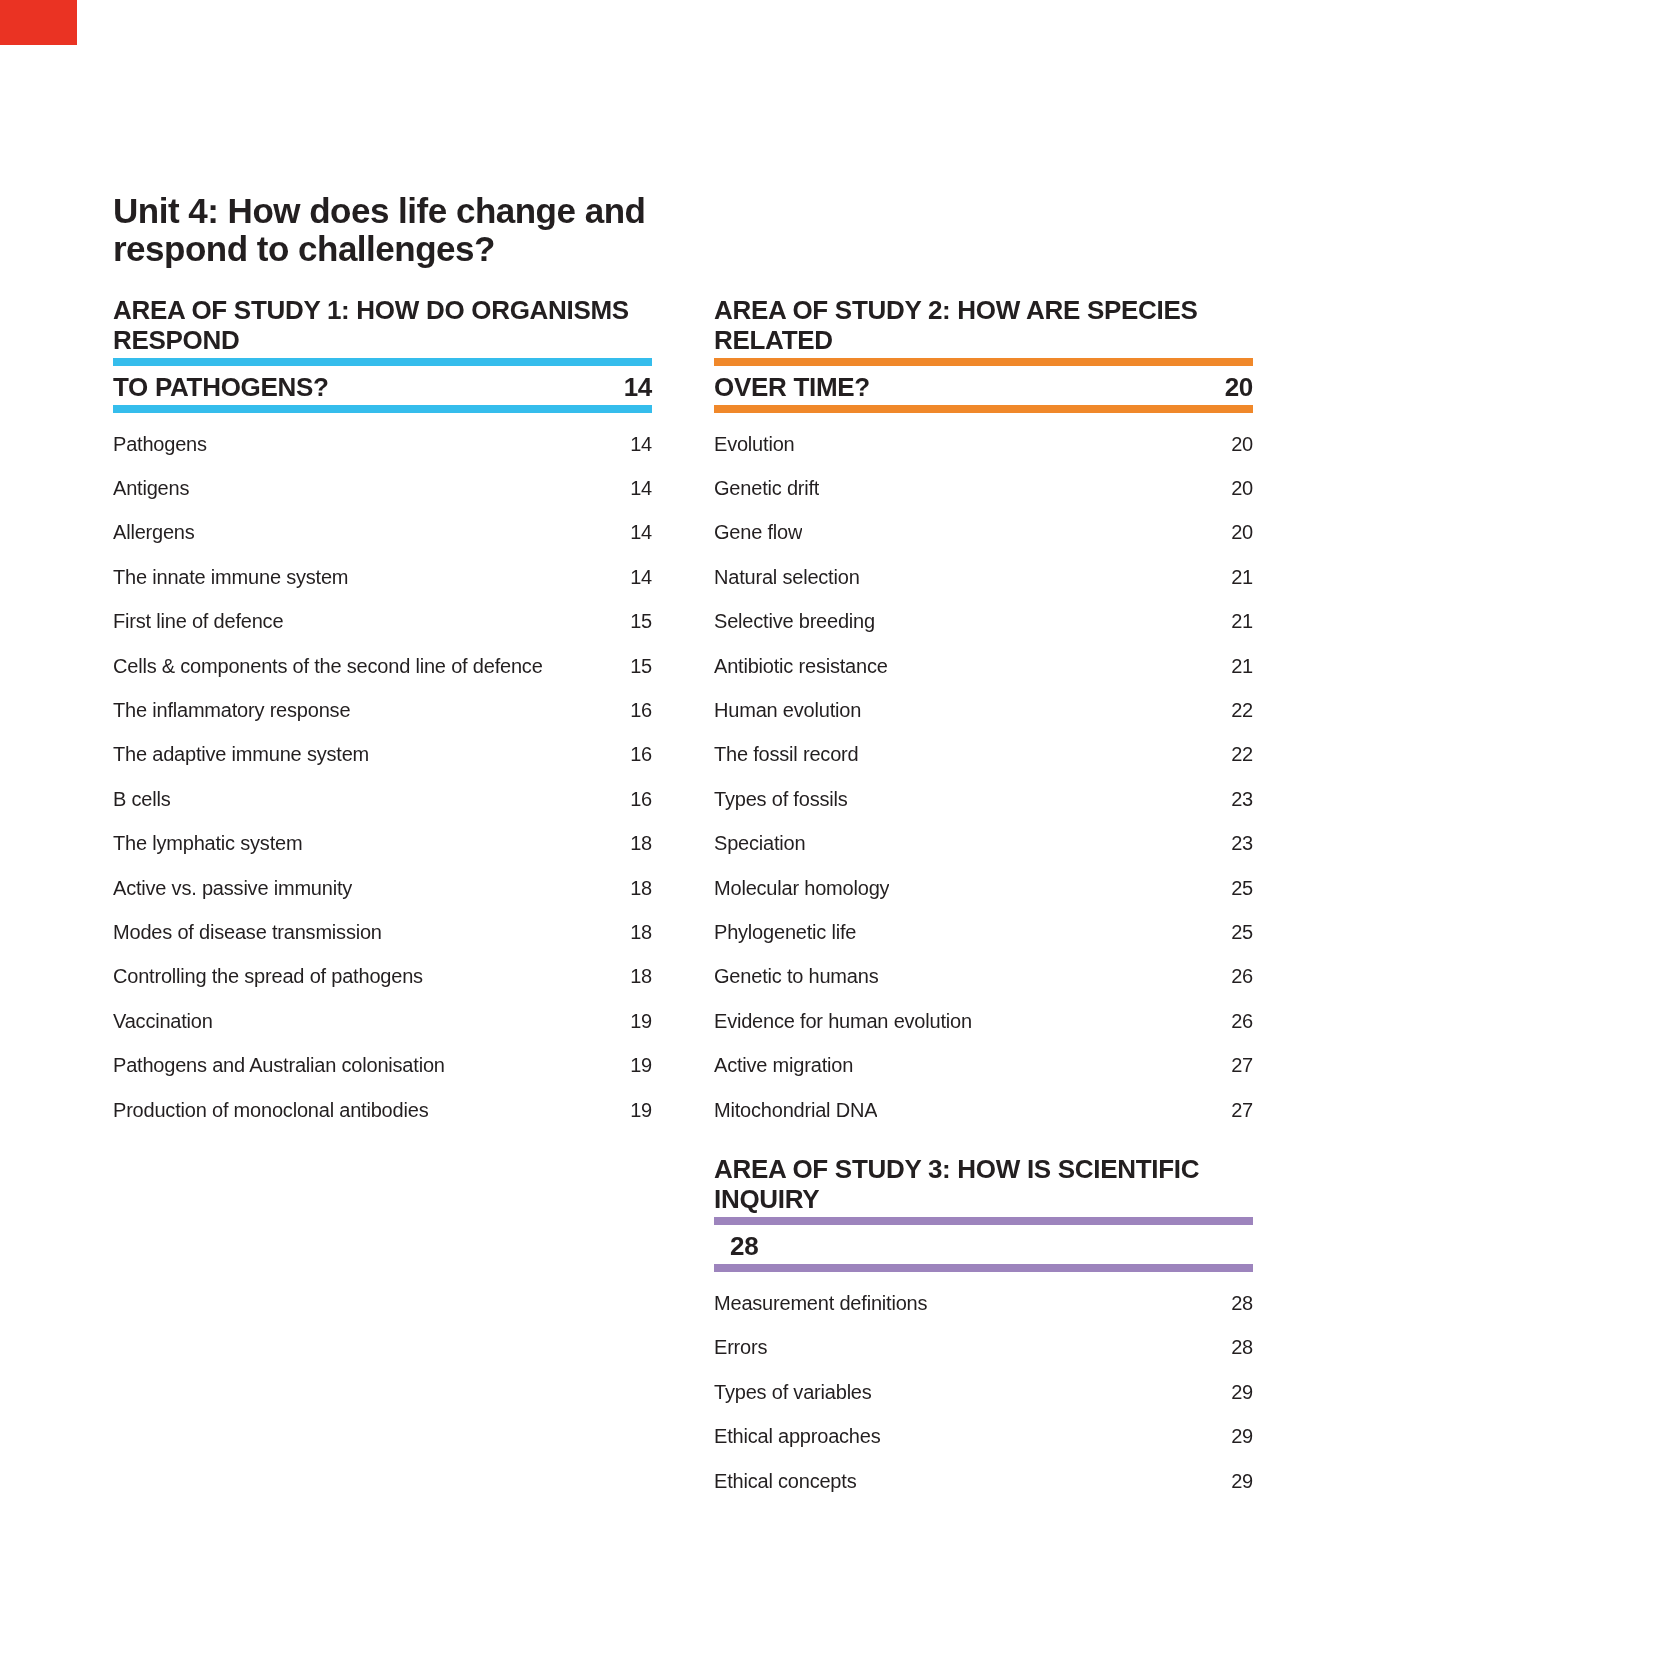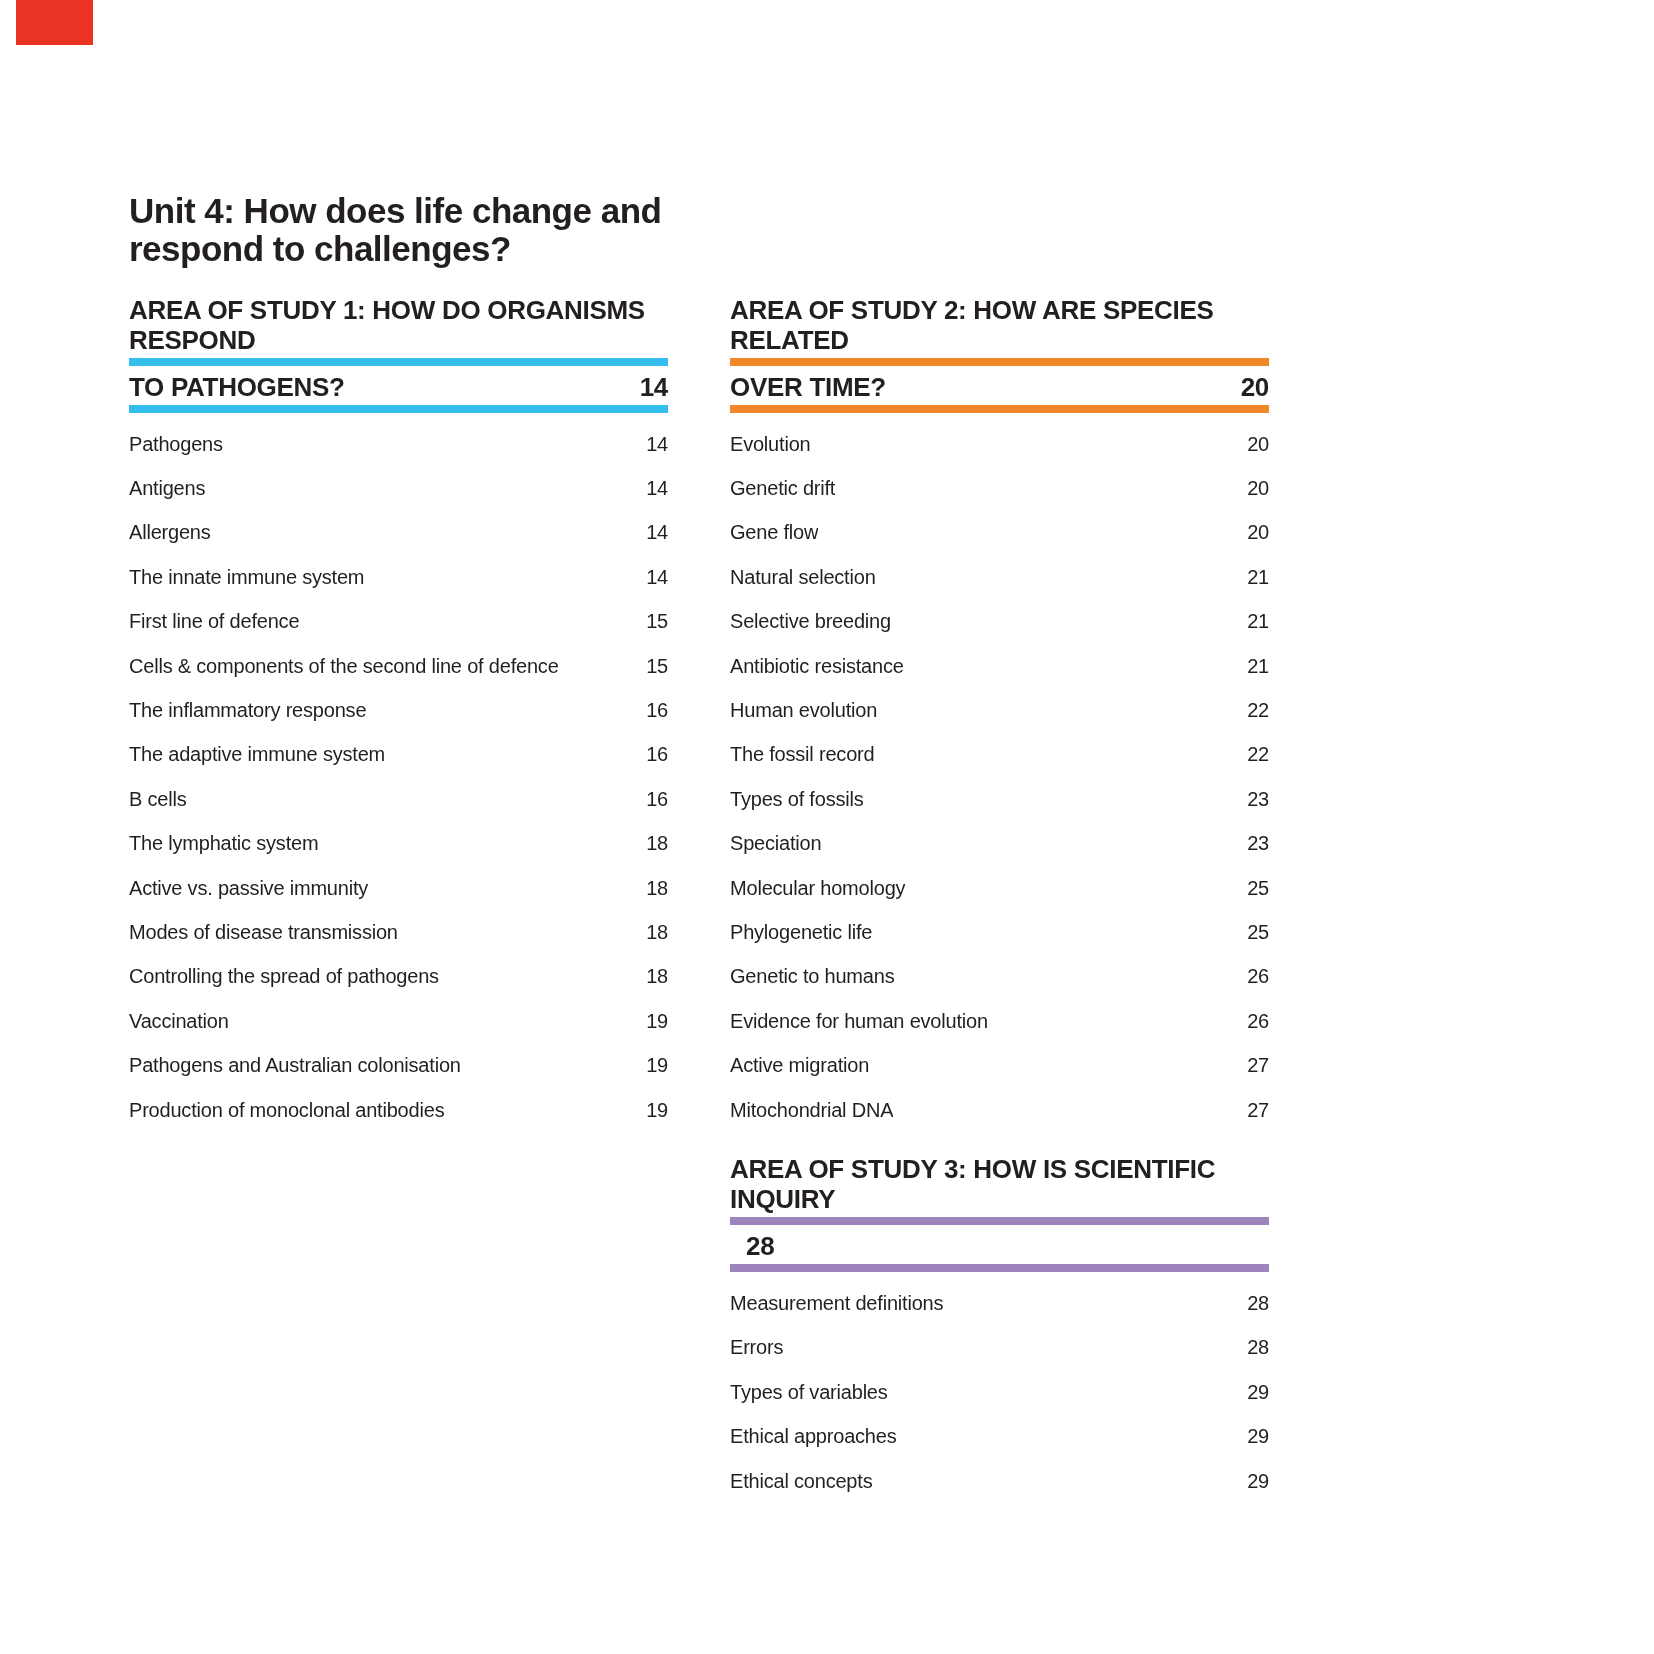--- a/index.html
+++ b/index.html
@@ -10,21 +10,20 @@
   .page {
     position: relative;
     width: 1370px;
     height: 1654px;
     background: #ffffff;
     font-family: "Liberation Sans", "DejaVu Sans", sans-serif;
     color: #231f20;
     box-sizing: border-box;
     padding: 192px 117px 0 113px;
     overflow: hidden;
-    margin-left: 16px;
   }
   .corner-mark {
     position: absolute;
     top: 0;
     left: 0;
     width: 77px;
     height: 45px;
     background: var(--accent, #ea3323);
   }
   h1.page-title {

